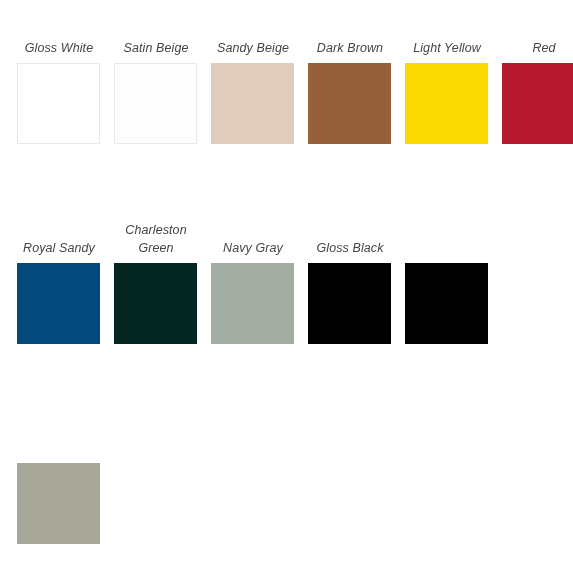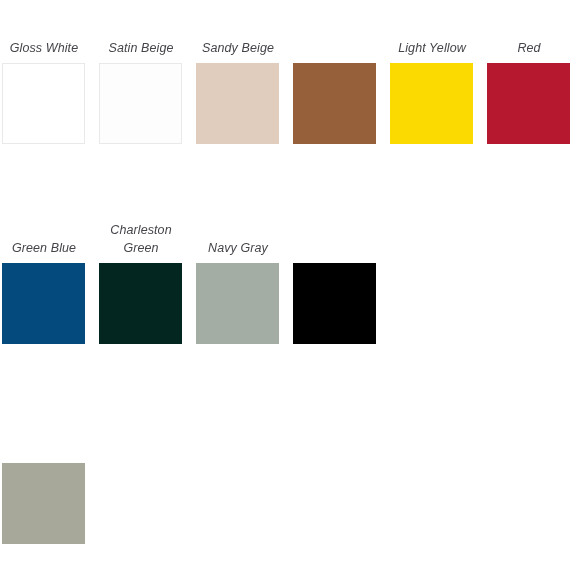--- a/index.html
+++ b/index.html
@@ -12,21 +12,21 @@
     width: 573px;
     height: 582px;
     overflow: hidden;
     font-family: "Liberation Sans", sans-serif;
   }
   #swatch-grid {
     position: relative;
     width: 573px;
     height: 582px;
     box-sizing: border-box;
-    padding-left: 2px;
+    padding-left: 17px;
   }
   .swatch-row {
     position: relative;
     width: 570px;
     height: 200px;
     display: flex;
     flex-direction: row;
     align-items: flex-start;
   }
   .swatch-cell {
@@ -73,43 +73,48 @@
       </div>
       <div class="swatch-cell">
         <div class="swatch-label">Satin Beige</div>
         <div class="swatch-chip bordered" style="background-color: rgb(253, 253, 253);"></div>
       </div>
       <div class="swatch-cell">
         <div class="swatch-label">Sandy Beige</div>
         <div class="swatch-chip" style="background-color: rgb(224, 205, 190);"></div>
       </div>
       <div class="swatch-cell">
+        <div class="swatch-label">Dark Brown</div>
         <div class="swatch-chip" style="background-color: rgb(150, 96, 58);"></div>
       </div>
       <div class="swatch-cell">
         <div class="swatch-label">Light Yellow</div>
         <div class="swatch-chip" style="background-color: rgb(250, 218, 0);"></div>
       </div>
       <div class="swatch-cell">
         <div class="swatch-label">Red</div>
         <div class="swatch-chip" style="background-color: rgb(181, 24, 47);"></div>
       </div>
     </div>
     <div class="swatch-row">
       <div class="swatch-cell">
-        <div class="swatch-label">Green Blue</div>
+        <div class="swatch-label">Royal Sandy</div>
         <div class="swatch-chip" style="background-color: rgb(5, 74, 124);"></div>
       </div>
       <div class="swatch-cell">
         <div class="swatch-label">Charleston Green</div>
         <div class="swatch-chip" style="background-color: rgb(4, 38, 32);"></div>
       </div>
       <div class="swatch-cell">
         <div class="swatch-label">Navy Gray</div>
         <div class="swatch-chip" style="background-color: rgb(163, 173, 164);"></div>
+      </div>
+      <div class="swatch-cell">
+        <div class="swatch-label">Gloss Black</div>
+        <div class="swatch-chip" style="background-color: rgb(0, 0, 0);"></div>
       </div>
       <div class="swatch-cell">
         <div class="swatch-chip" style="background-color: rgb(0, 0, 0);"></div>
       </div>
     </div>
     <div class="swatch-row">
       <div class="swatch-cell">
         <div class="swatch-chip" style="background-color: rgb(168, 168, 154);"></div>
       </div>
     </div>

